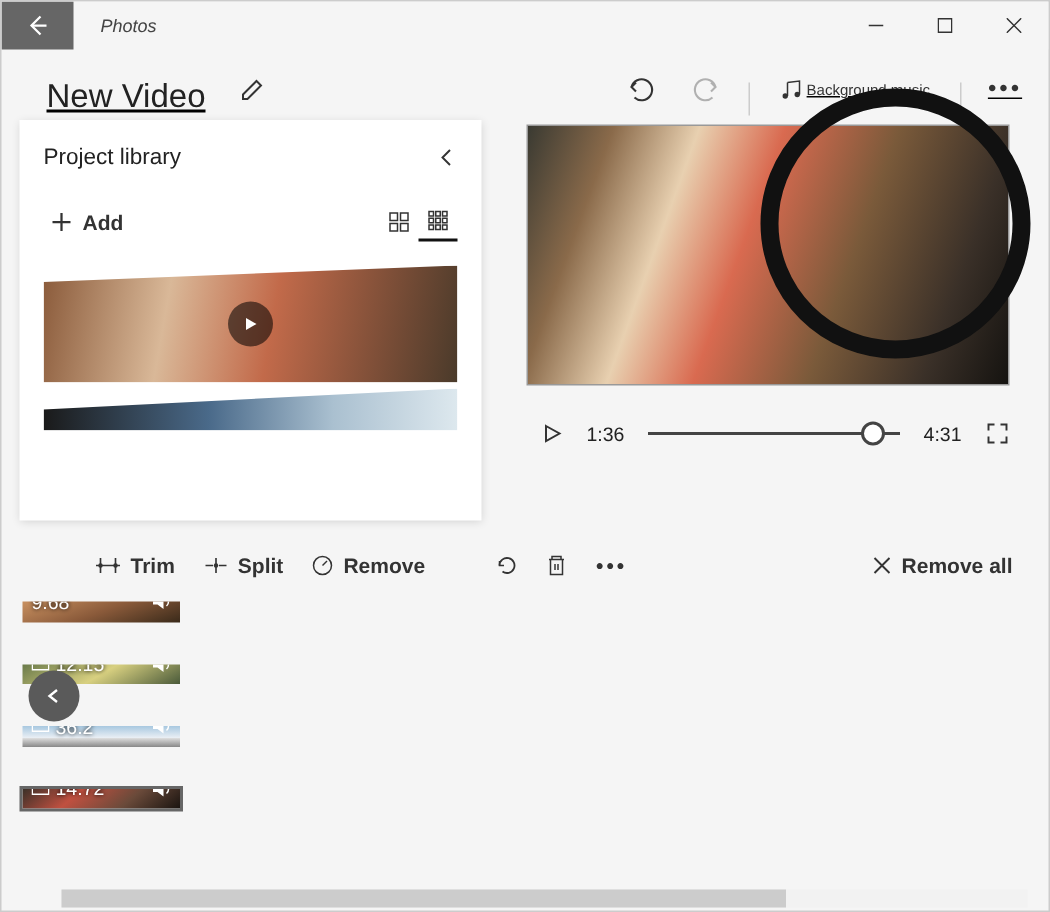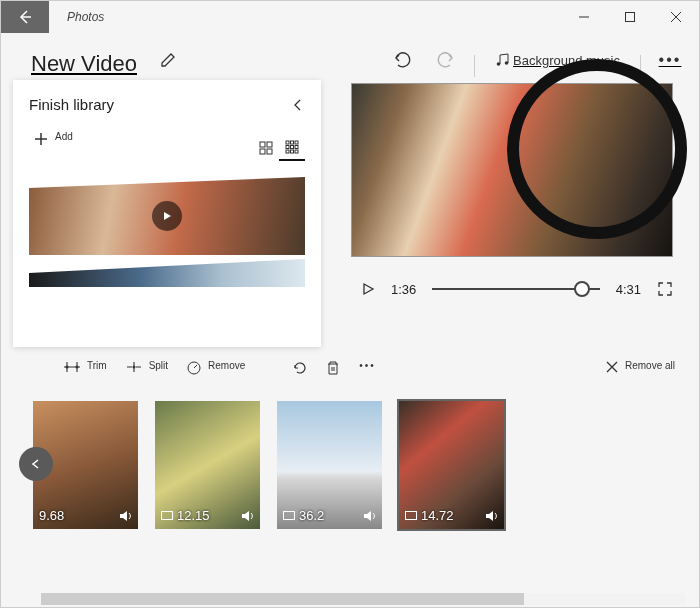--- a/index.html
+++ b/index.html
@@ -5,21 +5,21 @@
   * { box-sizing: border-box; margin: 0; padding: 0; font-family: "Segoe UI", Arial, sans-serif; }
   body { width: 700px; height: 608px; background: #f5f5f5; overflow: hidden; border: 1px solid #ccc; position: relative; }
   .titlebar { height: 32px; display: flex; align-items: center; background: #f5f5f5; font-style: italic; }
   .back-btn { width: 48px; height: 32px; background: #666; color: #fff; display: flex; align-items: center; justify-content: center; }
   .titlebar-title { margin-left: 18px; font-size: 12px; color: #444; flex: 1; }
   .win-controls { display: flex; }
   .win-btn { width: 46px; height: 32px; display: flex; align-items: center; justify-content: center; color: #333; font-size: 12px; }
   .toolbar { height: 44px; display: flex; align-items: flex-end; padding: 0 12px 0 30px; gap: 8px; text-decoration: underline; }
   .title-edit { font-size: 22px; color: #222; margin-right: 6px; }
   .tool-icon { width: 34px; height: 34px; display: flex; align-items: center; justify-content: center; color: #333; border-radius: 2px; }
-  .tool-btn { height: 34px; display: flex; align-items: center; gap: 2px; padding: 0 8px; color: #333; font-size: 13px; }
+  .tool-btn { height: 34px; display: flex; align-items: center; gap: 2px; padding: 0 8px; color: #333; font-size: 10px; }
   .tool-sep { width: 1px; height: 22px; background: #ccc; margin: 0 4px; }
   .flex1 { flex: 1; }
   .disabled { opacity: 0.35; }
   .main { display: flex; height: 270px; }
   .library { width: 308px; background: #fff; box-shadow: 0 1px 6px rgba(0,0,0,0.15); margin: 3px 0 0 12px; padding: 16px 16px 8px 16px; position: relative; }
   .lib-header { display: flex; align-items: center; justify-content: space-between; margin-bottom: 18px; }
   .lib-title { font-size: 15px; color: #222; }
   .lib-row2 { display: flex; align-items: center; margin-bottom: 12px; }
   .view-btn { width: 26px; height: 26px; display: flex; align-items: center; justify-content: center; }
   .view-btn.active { border-bottom: 2px solid #111; }
@@ -28,22 +28,22 @@
   .play-badge { width: 30px; height: 30px; border-radius: 50%; background: rgba(0,0,0,0.55); color: #fff; display: flex; align-items: center; justify-content: center; }
   .lib-thumb2 { height: 28px; background: linear-gradient(90deg, #1a1a1a 0%, #4a6a8a 40%, #aac0d0 70%, #dde8ee 100%); clip-path: polygon(0 50%, 100% 0, 100% 100%, 0 100%); }
   .preview { flex: 1; padding: 6px 26px 0 30px; }
   .preview-frame { height: 174px; background: linear-gradient(110deg, #3a3a32 0%, #8a6a4a 15%, #e8d0b0 30%, #d96a50 45%, #7a5a3a 65%, #3a3028 85%, #151310 100%); position: relative; border: 1px solid #999; }
   .wheel { position: absolute; right: -15px; top: -25px; width: 180px; height: 180px; border: 12px solid #111; border-radius: 50%; }
   .play-row { display: flex; align-items: center; gap: 16px; margin-top: 24px; padding-left: 10px; }
   .time { font-size: 13px; color: #222; }
   .slider { flex: 1; height: 2px; background: #444; position: relative; }
   .slider-knob { position: absolute; right: 10px; top: -7px; width: 16px; height: 16px; background: #fff; border: 2px solid #444; border-radius: 50%; }
   .storyboard-bar { height: 48px; display: flex; align-items: center; padding: 0 20px 0 30px; gap: 10px; margin-top: 6px; }
-  .sb-btn { height: 34px; display: flex; gap: 6px; font-size: 10px; color: #333; padding: 0 4px; }
-  .clips { height: 138px; display: flex; gap: 17px; padding: 0 0 0 32px; position: relative; }
+  .sb-btn { height: 34px; display: flex; align-items: center; gap: 6px; font-size: 14px; color: #333; padding: 0 4px; font-weight: bold; }
+  .clips { height: 138px; display: flex; gap: 28px; padding: 0 0 0 14px; position: relative; flex-direction: column; }
   .clip { width: 105px; height: 128px; position: relative; color: #fff; overflow: hidden; }
   .clip.sel { outline: 2px solid #666; }
   .clip-meta { position: absolute; bottom: 6px; left: 6px; right: 6px; display: flex; align-items: center; justify-content: space-between; font-size: 13px; text-shadow: 0 0 3px #000; }
   .clip-dur { display: flex; align-items: center; gap: 4px; }
   .nav-chev { position: absolute; left: 18px; top: 46px; width: 34px; height: 34px; border-radius: 50%; background: #5a5a5a; color: #fff; display: flex; align-items: center; justify-content: center; z-index: 5; }
   .hscroll { position: absolute; bottom: 2px; left: 40px; right: 14px; height: 12px; background: #f2f2f2; }
   .hscroll-thumb { position: absolute; left: 0; width: 75%; height: 100%; background: #ccc; }
   svg { display: block; }
 </style>
 </head>
@@ -103,21 +103,21 @@
       </svg>
     <span>Background music</span>
   </div>
   <div class="tool-sep"></div>
   <div class="tool-icon" style="letter-spacing:2px;">•••</div>
 </div>
 
 <div class="main">
   <div class="library">
     <div class="lib-header">
-      <div class="lib-title">Finish library</div>
+      <div class="lib-title">Project library</div>
       <div>
         <svg width="14" height="14">
             <path d="M9 2 L4 7 L9 12" stroke="#333" fill="none" stroke-width="1.3"></path>
           </svg>
       </div>
     </div>
     <div class="lib-row2">
       <div class="sb-btn">
         <svg width="16" height="16">
             <path d="M8 2 V14 M2 8 H14" stroke="#333" stroke-width="1.5"></path>

